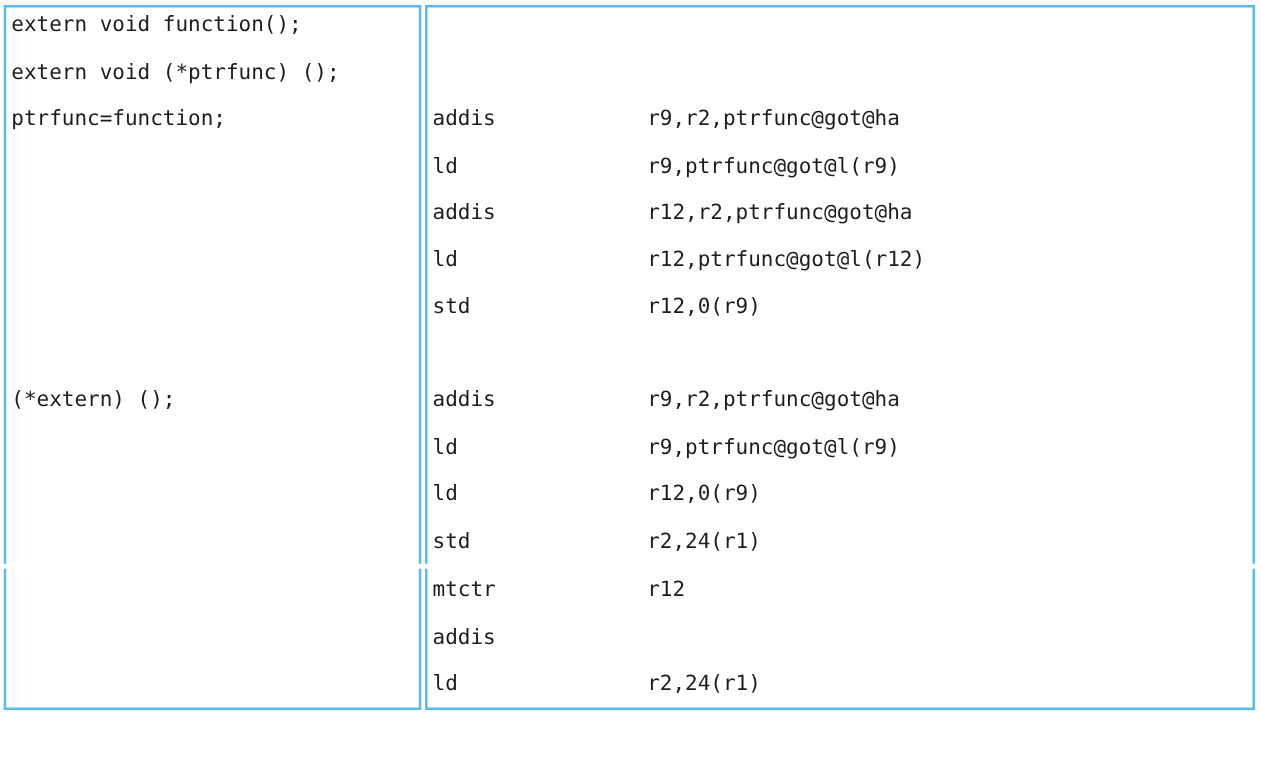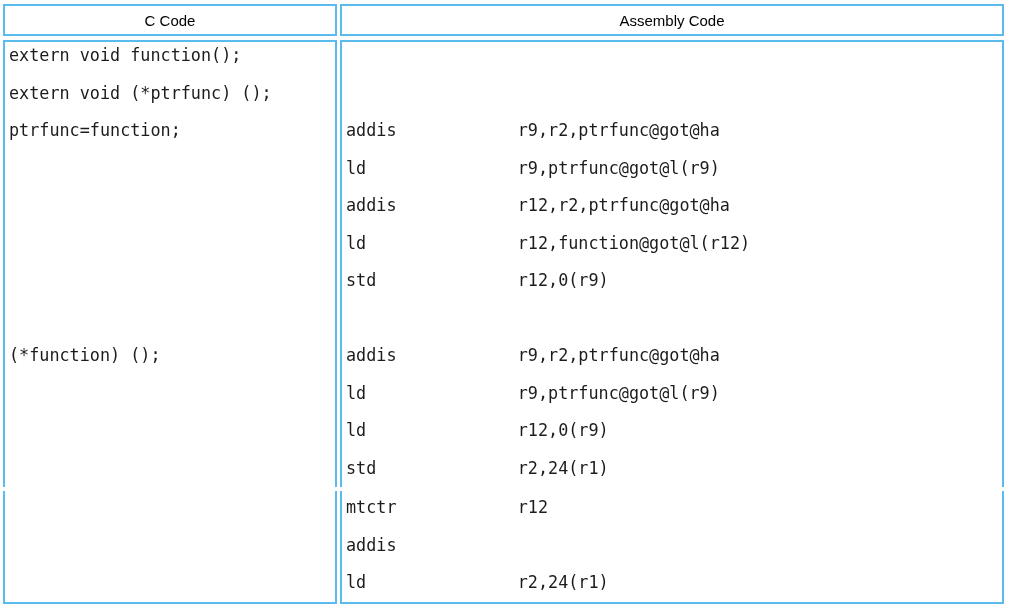--- a/index.html
+++ b/index.html
@@ -45,49 +45,45 @@
 </style>
 </head>
 <body>
 
 <table class="code-table">
   <colgroup>
     <col style="width:334px">
     <col style="width:664px">
   </colgroup>
   <tbody>
-      <tr class="hd">
-    <th>C Code</th>
-    <th>Assembly Code</th>
-  </tr>
   <tr class="r1">
     <td>
       <div class="code">
         <div class="cl">extern void function();</div>
         <div class="cl">extern void (*ptrfunc) ();</div>
         <div class="cl">ptrfunc=function;</div>
         <div class="cl"></div>
         <div class="cl"></div>
         <div class="cl"></div>
         <div class="cl"></div>
         <div class="cl"></div>
-        <div class="cl">(*function) ();</div>
+        <div class="cl">(*extern) ();</div>
         <div class="cl"></div>
         <div class="cl"></div>
         <div class="cl"></div>
       </div>
     </td>
     <td>
       <div class="code">
         <div class="cl"></div>
         <div class="cl"></div>
         <div class="cl">addis            r9,r2,ptrfunc@got@ha</div>
         <div class="cl">ld               r9,ptrfunc@got@l(r9)</div>
         <div class="cl">addis            r12,r2,ptrfunc@got@ha</div>
-        <div class="cl">ld               r12,function@got@l(r12)</div>
+        <div class="cl">ld               r12,ptrfunc@got@l(r12)</div>
         <div class="cl">std              r12,0(r9)</div>
         <div class="cl"></div>
         <div class="cl">addis            r9,r2,ptrfunc@got@ha</div>
         <div class="cl">ld               r9,ptrfunc@got@l(r9)</div>
         <div class="cl">ld               r12,0(r9)</div>
         <div class="cl">std              r2,24(r1)</div>
       </div>
     </td>
   </tr>
   <tr class="r2">

